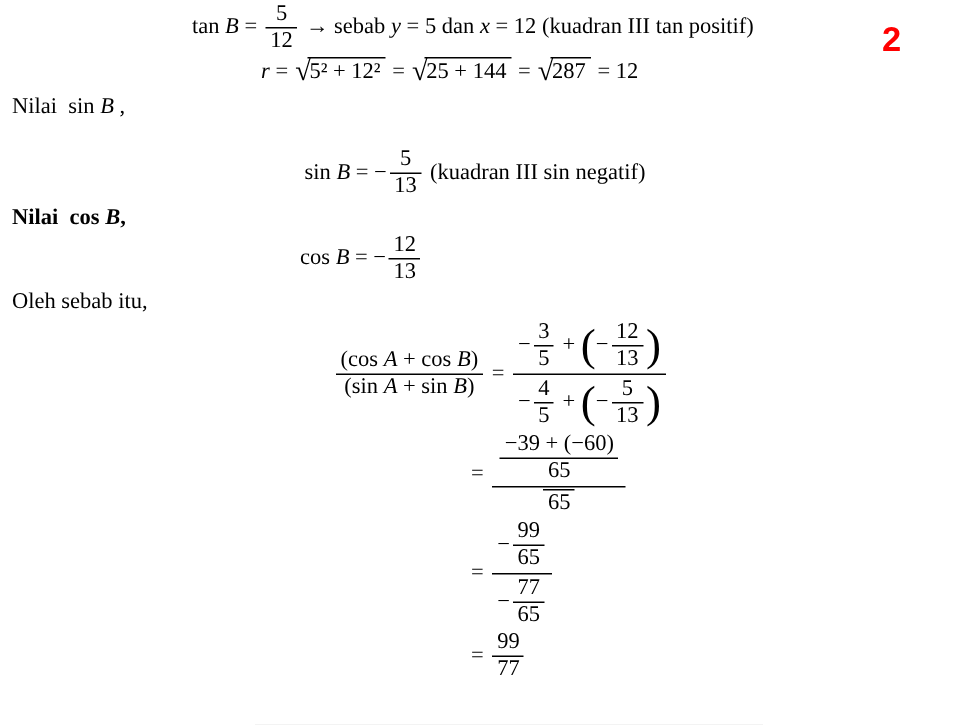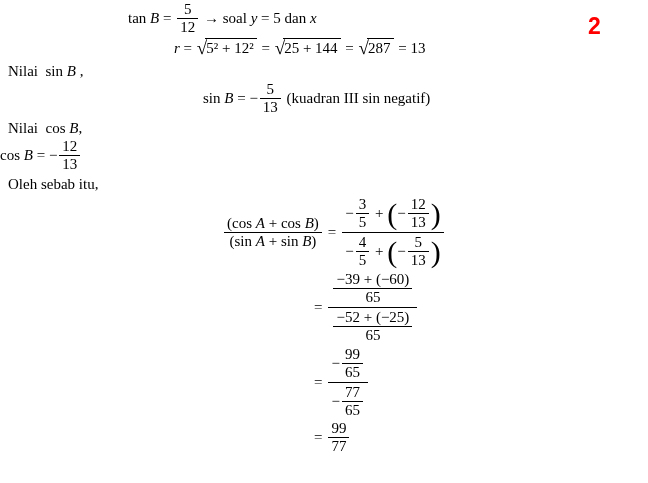--- a/index.html
+++ b/index.html
@@ -32,53 +32,53 @@
   .red-num {
     position:absolute; top:14px; left:588px;
     color:#ff0000; font-family:"Liberation Sans","DejaVu Sans",sans-serif;
     font-weight:bold; font-size:23px; line-height:24px;
   }
   
   .l-intro   { margin-top:7px; }
   .l-tan     { margin-left:128px; margin-top:1px; }
   .l-r       { margin-left:174px; margin-top:2px; }
   .l-nsin    { margin-top:4px; }
-  .l-sin     { margin-left:203px; margin-top:1px; }
-  .l-ncos    { margin-top:3px; }
-  .l-cos     { margin-top:1px; }
+  .l-sin     { margin-left:203px; margin-top:18px; }
+  .l-ncos    { margin-top:3px;font-weight:bold; }
+  .l-cos     { margin-left:200px; margin-top:1px; }
   .l-oleh    { margin-top:2px; }
   .l-stepA   { margin-left:222px; margin-top:2px; }
   .l-stepBCD { margin-left:310px; }
 </style>
 </head>
 <body>
 
 <div class="page">
 
   <div class="red-num">2</div>
 
 
   <div class="mrow l-tan">
     <span class="t">tan </span><span class="t it">B</span><span class="t"> = </span>
     <span class="frac">
       <span class="fn">5</span>
       <span class="fd">12</span>
     </span>
     <span class="t"> → </span>
-    <span class="t">soal </span><span class="t it">y</span><span class="t"> = 5 dan </span><span class="t it">x</span>
+    <span class="t">sebab </span><span class="t it">y</span><span class="t"> = 5 dan </span><span class="t it">x</span><span class="t"> = 12 (kuadran III tan positif)</span>
   </div>
 
   <div class="mrow l-r">
     <span class="t it">r</span><span class="t"> = </span>
     <span class="sqrt"><span class="rad">√</span><span class="sqinner">5² + 12²</span></span>
     <span class="t"> = </span>
     <span class="sqrt"><span class="rad">√</span><span class="sqinner">25 + 144</span></span>
     <span class="t"> = </span>
     <span class="sqrt"><span class="rad">√</span><span class="sqinner">287</span></span>
-    <span class="t"> = 13</span>
+    <span class="t"> = 12</span>
   </div>
 
   <p class="txtline l-nsin"><span class="t">Nilai  sin </span><span class="t it">B</span><span class="t"> ,</span></p>
 
   <div class="mrow l-sin">
     <span class="t">sin </span><span class="t it">B</span><span class="t"> = −</span>
     <span class="frac">
       <span class="fn">5</span>
       <span class="fd">13</span>
     </span>
@@ -131,21 +131,21 @@
       </span>
     </div>
 
     <div class="mrow l-stepBCD">
       <span class="t eq">=</span>
       <span class="frac">
         <span class="fn">
           <span class="frac"><span class="fn">−39 + (−60)</span><span class="fd">65</span></span>
         </span>
         <span class="fd">
-          <span class="frac"><span class="fn">−52 + (−25)</span><span class="fd">65</span></span>
+          <span class="frac"><span class="fd">65</span></span>
         </span>
       </span>
     </div>
 
     <div class="mrow l-stepBCD">
       <span class="t eq">=</span>
       <span class="frac">
         <span class="fn">
           <span class="t">−</span>
           <span class="frac"><span class="fn">99</span><span class="fd">65</span></span>

